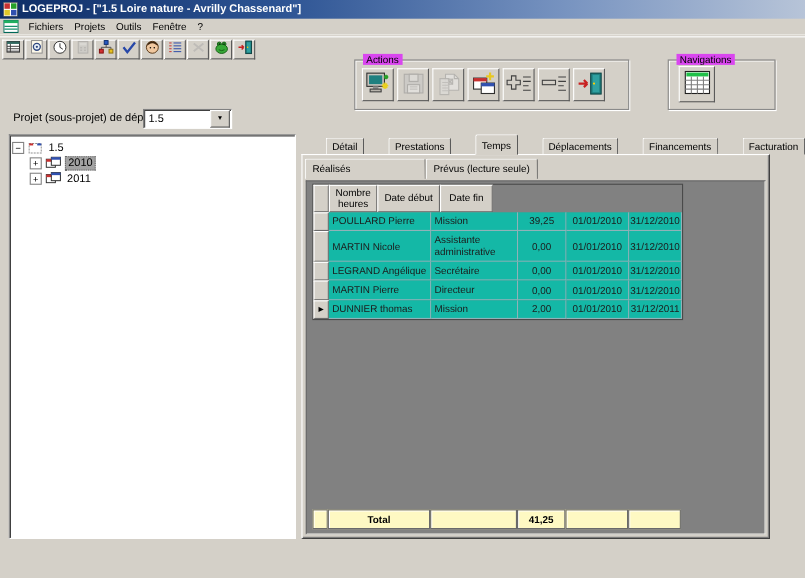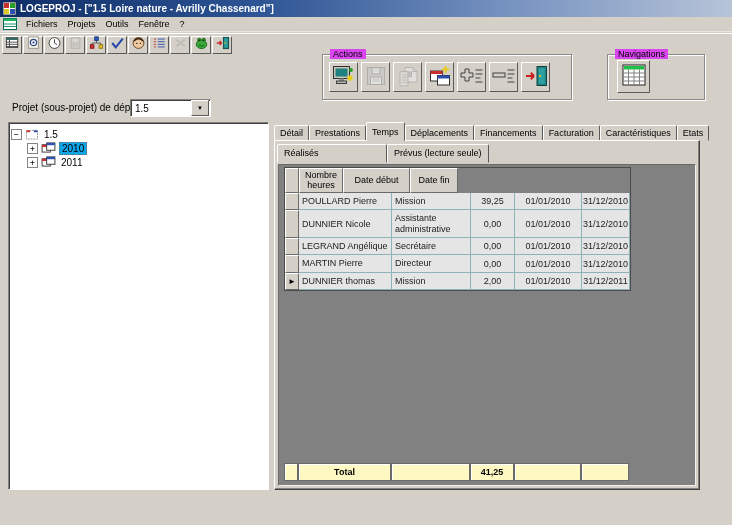--- a/index.html
+++ b/index.html
@@ -53,49 +53,49 @@
   #tree{position:absolute;left:8px;top:122px;width:261px;height:368px;background:#fff;
     border:1px solid;border-color:#808080 #fff #fff #808080;box-shadow:inset 1px 1px 0 #404040;
     box-sizing:border-box;padding:5px 2px;font-size:10px;}
   .tnode{display:flex;align-items:center;gap:3px;height:13px;margin-bottom:1px;}
   .tnode.child{margin-left:16px;}
   .expbox{width:9px;height:9px;background:#fff;border:1px solid #848484;flex:none;
     display:flex;align-items:center;justify-content:center;font-size:8px;line-height:7px;
     font-family:"DejaVu Sans Mono",monospace;}
   .tnode svg{flex:none;}
   .tlabel{padding:0 2px;}
-  .tlabel.selected{background:#0ea5e9;border:1px dotted #6a6a6a;}
+  .tlabel.selected{background:#a3a3a3;border:1px dotted #6a6a6a;}
   
   #tabctl{position:absolute;left:274px;top:122px;width:426px;height:368px;}
   #tabs{position:absolute;left:0;top:0;height:19px;display:flex;align-items:flex-end;}
   .tab{background:#d4d0c8;border:1px solid;border-color:#fff #5a5a5a transparent #fff;
     border-radius:2px 2px 0 0;padding:2px 5px 2px 5px;height:16px;box-sizing:border-box;
-    margin-right:0;white-space:nowrap;}
+    margin-right:0;white-space:nowrap;margin-left:22px;}
   .tab.active{height:19px;padding-top:4px;border-bottom:1px solid #d4d0c8;position:relative;z-index:3;}
   #tabpage{position:absolute;left:0;top:18px;width:426px;height:350px;background:#d4d0c8;
     border:1px solid;border-color:#fff #404040 #404040 #fff;box-shadow:inset -1px -1px 0 #808080;
     box-sizing:border-box;}
   #subtabs{position:absolute;left:2px;top:2px;height:20px;display:flex;align-items:flex-end;z-index:2;}
   .subtab{background:#d4d0c8;border:1px solid;border-color:#fff #5a5a5a transparent #fff;
     border-radius:2px 2px 0 0;padding:3px 6px;height:19px;box-sizing:border-box;white-space:nowrap;}
   .subtab.active{height:20px;padding-top:5px;border-bottom:1px solid #d4d0c8;}
   .subtab.wide{min-width:110px;text-align:left;}
   #graypanel{position:absolute;left:3px;top:23px;width:418px;height:322px;background:#818181;
     border:1px solid;border-color:#6a6a6a #f2f0ea #f2f0ea #6a6a6a;box-sizing:border-box;}
   
   #grid{position:absolute;left:5px;top:2px;border:1px solid #4a4a4a;}
   .grow{display:flex;}
   .cell{box-sizing:border-box;flex:none;overflow:hidden;}
-  .c0{width:14px}.c1{width:93px}.c2{width:79px}.c3{width:44px}.c4{width:67px}.c5{width:48px}
+  .c0{width:14px}.c1{width:93px}.c2{width:79px}.c3{width:44px}.c4{width:57px}.c5{width:48px}
   .hed{background:#d4d0c8;border:1px solid;border-color:#fff #6a6a6a #6a6a6a #fff;
     display:flex;align-items:center;justify-content:center;text-align:center;line-height:1.1;
     padding:1px;min-height:25px;}
   .sel{background:#d4d0c8;border:1px solid;border-color:#fff #6a6a6a #6a6a6a #fff;
     display:flex;align-items:center;justify-content:center;font-size:8px;}
-  .dat{background:#e5e5e5;border-right:1px solid #8fb2b8;border-bottom:1px solid #8fb2b8;
+  .dat{background:#14b8a6;border-right:1px solid #8fb2b8;border-bottom:1px solid #8fb2b8;
     color:#1c1c1c;padding:3px 3px;display:flex;align-items:center;}
   .dat.ctr{justify-content:center;padding-left:1px;padding-right:1px;text-align:center;}
   .dat.lft{justify-content:flex-start;text-align:left;line-height:1.15;}
   
   #grid-total{position:absolute;left:5px;bottom:4px;display:flex;}
   #grid-total .cell{background:#fef9c3;border:1px solid #6a6a6a;box-shadow:inset 1px 1px 0 #fff;
     min-height:18px;display:flex;align-items:center;justify-content:center;font-weight:bold;}
 </style>
 </head>
 <body>
@@ -358,21 +358,21 @@
               <div class="grow">
                 <div class="cell sel c0"></div>
                 <div class="cell dat lft c1">POULLARD Pierre</div>
                 <div class="cell dat lft c2">Mission</div>
                 <div class="cell dat ctr c3">39,25</div>
                 <div class="cell dat ctr c4">01/01/2010</div>
                 <div class="cell dat ctr c5">31/12/2010</div>
               </div>
               <div class="grow">
                 <div class="cell sel c0"></div>
-                <div class="cell dat lft c1">DUNNIER Nicole</div>
+                <div class="cell dat lft c1">MARTIN Nicole</div>
                 <div class="cell dat lft c2">Assistante administrative</div>
                 <div class="cell dat ctr c3">0,00</div>
                 <div class="cell dat ctr c4">01/01/2010</div>
                 <div class="cell dat ctr c5">31/12/2010</div>
               </div>
               <div class="grow">
                 <div class="cell sel c0"></div>
                 <div class="cell dat lft c1">LEGRAND Angélique</div>
                 <div class="cell dat lft c2">Secrétaire</div>
                 <div class="cell dat ctr c3">0,00</div>

